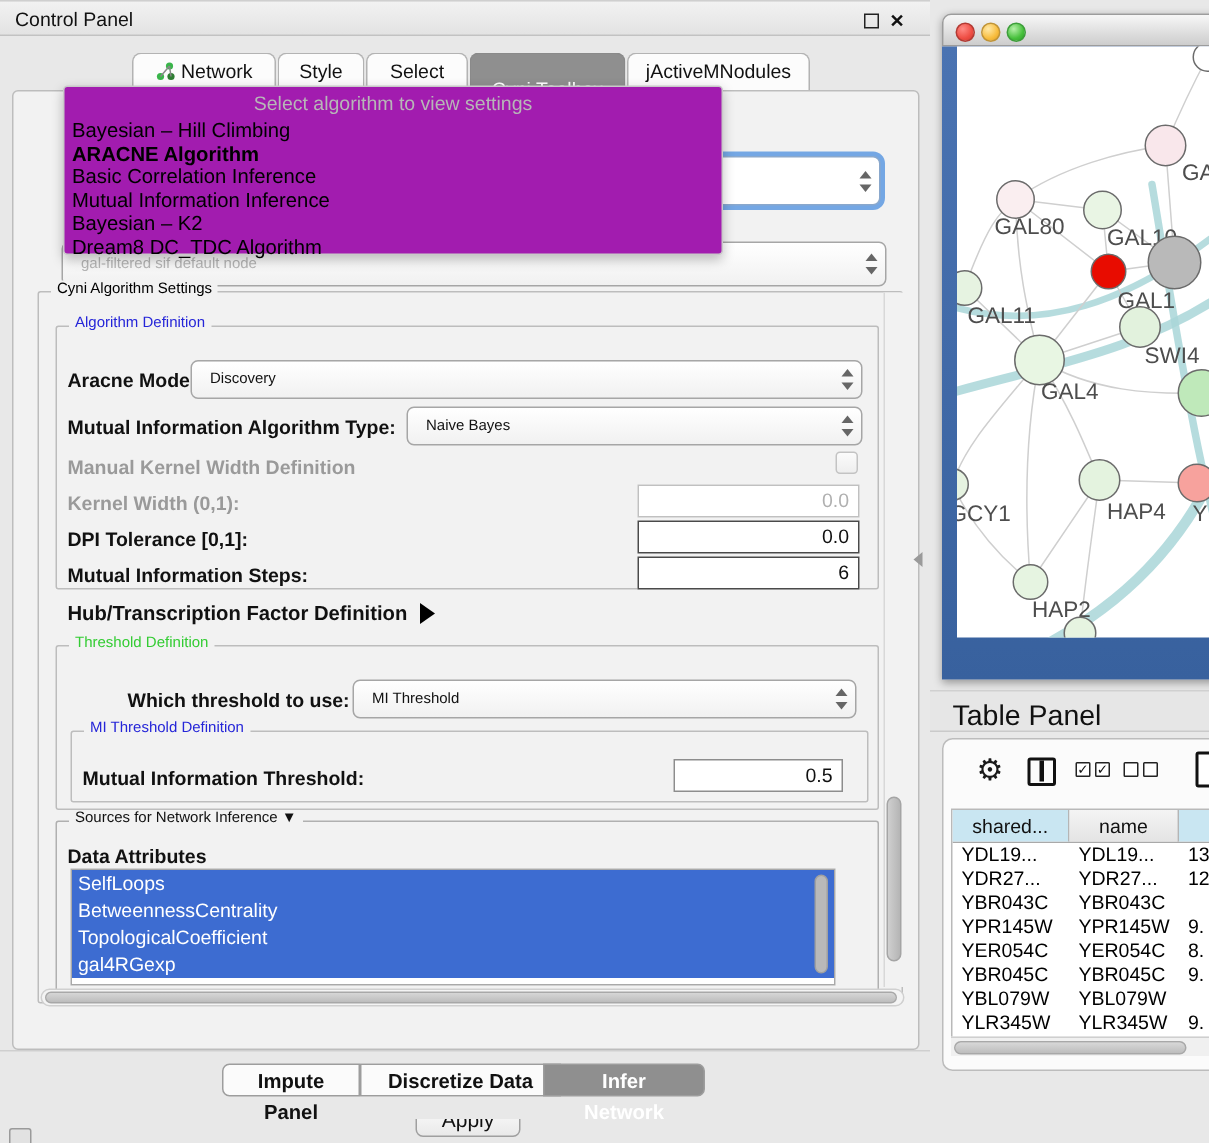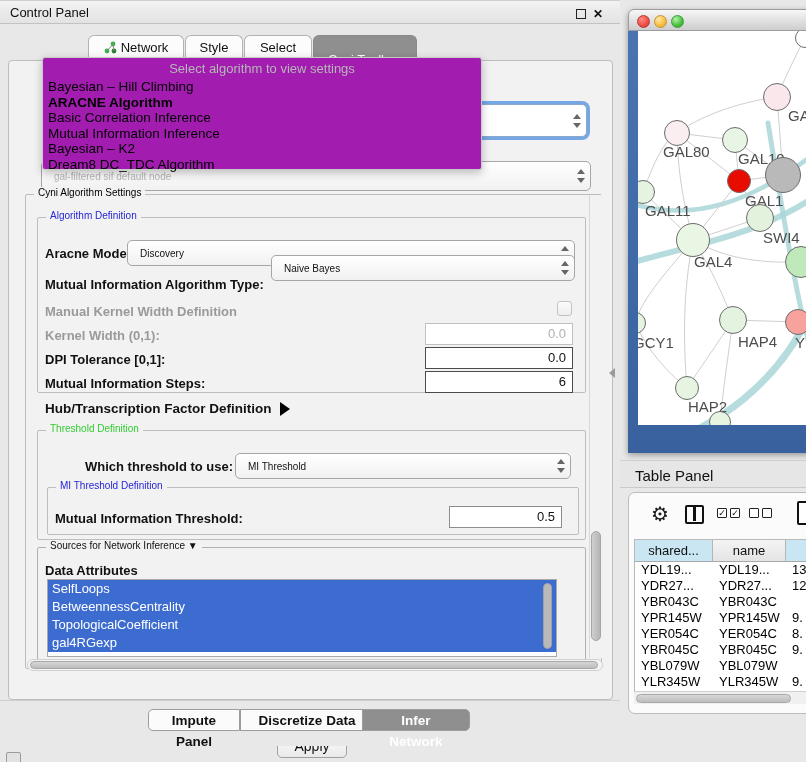--- a/index.html
+++ b/index.html
@@ -101,21 +101,21 @@
   #tl-yellow { left:25px; background:radial-gradient(circle at 35% 30%, #ffe9a8, #f8bd3e 60%, #dd9c22); border:1px solid #c09437;}
   #tl-green  { left:42px; background:radial-gradient(circle at 35% 30%, #b5f0a8, #47c03c 60%, #2e9e2a); border:1px solid #3d9e3a;}
   #net-body { position:absolute; left:0; top:22px; width:100%; height:422px;
     background:linear-gradient(#4a73b2,#38619e); }
   #net-canvas { position:absolute; left:10px; top:0; right:0; bottom:28px; background:#fff; overflow:hidden; }
   .net-node { position:absolute; border-radius:50%; border:1px solid #6b6b6b; }
   .net-label { position:absolute; font-size:15px; color:#4d4d4d; white-space:nowrap; }
 
   #table-panel-bar { left:620px; top:460px; width:186px; height:28px; background:#e6e6e6;
     border-top:1px solid #d0d0d0; border-bottom:1px solid #cacaca; }
-  #table-panel-title { position:absolute; left:15px; top:6px; font-size:15px; color:#111; }
+  #table-panel-title { position:absolute; left:15px; top:6px; font-size:19px; color:#111; }
 
   #table-container { left:628px; top:492px; width:182px; height:222px; background:#fbfbfb;
     border:1px solid #bcbcbc; border-radius:7px 0 0 7px; }
   #tp-toolbar { position:absolute; left:0; top:0; width:100%; height:44px; }
   .tbi { position:absolute; top:12px; }
   #gear-icon { left:22px; top:6px; font-size:20px; color:#1a1a1a; line-height:30px; }
   #cols-icon { left:56px; width:19px; height:19px; border:2.5px solid #111; border-radius:2px; }
   #cols-icon:after { content:""; position:absolute; left:6px; top:0; width:2.5px; height:14px; background:#111; }
   .chk-pair { display:flex; gap:3px; }
   #checked-pair { left:88px; top:15px; }
@@ -152,20 +152,21 @@
       <div class="tab" style="left: 88px; width: 96px; padding: 0px;"><span class="tabicon"><svg width="13" height="13">
             <circle cx="3" cy="10" r="2.4" fill="#39b54a"></circle>
             <circle cx="9" cy="3" r="2.4" fill="#39b54a"></circle>
             <circle cx="10" cy="10" r="2.4" fill="#2e7d32"></circle>
             <line x1="3" y1="10" x2="9" y2="3" stroke="#888" stroke-width="1"></line>
             <line x1="9" y1="3" x2="10" y2="10" stroke="#888" stroke-width="1"></line>
           </svg></span><span>Network</span></div>
       <div class="tab" style="left: 185px; width: 58px; padding: 0px;"><span>Style</span></div>
       <div class="tab" style="left: 244px; width: 68px; padding: 0px;"><span>Select</span></div>
       <div class="tab selected" style="left: 313px; width: 104px; padding: 12px;"><span>Cyni Toolbox</span></div>
+      <div class="tab" style="left: 418px; width: 122px; padding: 0px;"><span>jActiveMNodules</span></div>
     </div>
 
   <div class="abs" id="main-panel">
 
     <div class="combo" id="hidden-combo-focus">
         <span class="stepper"></span>
       </div>
     <div class="combo" id="hidden-combo-gal">
       <span class="val">gal-filtered sif default node</span>
       <span class="stepper"></span>
@@ -177,21 +178,21 @@
 
     <div class="groupbox gb-blue" style="left:28px; top:156px; width:549px; height:176px;">
       <span class="gb-label">Algorithm Definition</span>
     </div>
     <div class="lbl" style="left:36px; top:185px;">Aracne Mode:</div>
     <div class="combo" style="left:118px; top:179px; width:448px; height:26px;">
       <span class="val">Discovery</span>
       <span class="stepper"></span>
     </div>
     <div class="lbl" style="left:36px; top:216px;">Mutual Information Algorithm Type:</div>
-    <div class="combo" style="left:262px; top:194px; width:304px; height:26px;padding-left:45px;">
+    <div class="combo" style="left:262px; top:210px; width:304px; height:26px;padding-left:45px;">
       <span class="val">Naive Bayes</span>
       <span class="stepper"></span>
     </div>
     <div class="lbl disabled" style="left:36px; top:243px;">Manual Kernel Width Definition</div>
     <div class="checkbox" style="left:548px; top:240px;"></div>
     <div class="lbl disabled" style="left:36px; top:267px;">Kernel Width (0,1):</div>
     <div class="field light" style="left:416px; top:262px; width:148px; height:22px;">0.0</div>
     <div class="lbl" style="left:36px; top:291px;">DPI Tolerance [0,1]:</div>
     <div class="field dark" style="left:416px; top:286px; width:148px; height:22px;">0.0</div>
     <div class="lbl" style="left:36px; top:315px;">Mutual Information Steps:</div>

